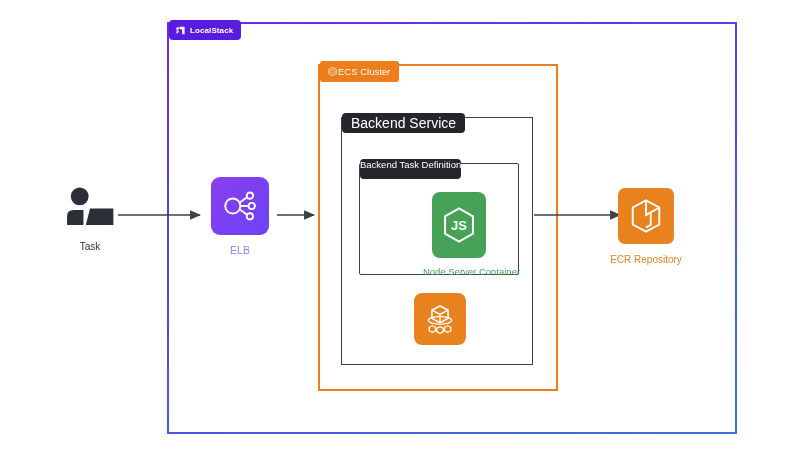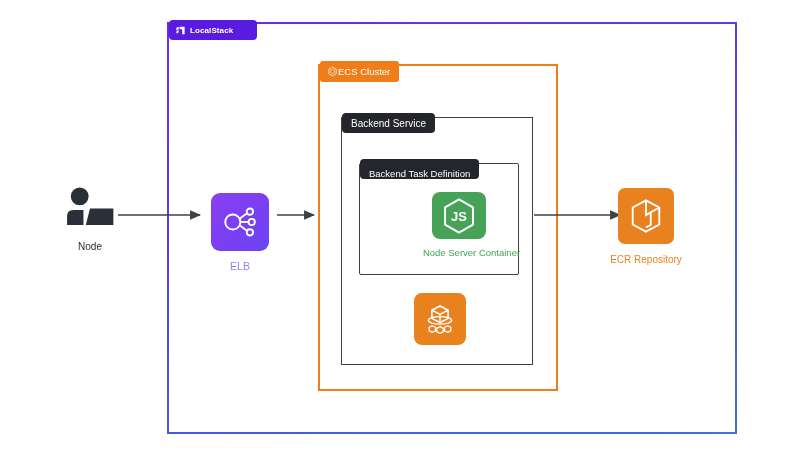--- a/index.html
+++ b/index.html
@@ -35,21 +35,21 @@
   }
 
   .localstack-badge {
     position: absolute;
     left: 169px;
     top: 20px;
     height: 20px;
     display: flex;
     align-items: center;
     gap: 4px;
-    padding: 0 24px 0 6px;
+    padding: 0 8px 0 6px;
     background: #5a1be0;
     border-radius: 4px;
     box-sizing: border-box;
   }
   .localstack-badge .ls-text {
     color: #ffffff;
     font-size: 8px;
     font-weight: bold;
     letter-spacing: 0.1px;
     white-space: nowrap;
@@ -104,21 +104,21 @@
     height: 20px;
     display: flex;
     align-items: center;
     padding: 0 9px;
     background: #24262c;
     border-radius: 4px;
     box-sizing: border-box;
   }
   .service-badge .svc-text {
     color: #ffffff;
-    font-size: 10px;
+    font-size: 14px;
     white-space: nowrap;
   }
 
   
   .task-box {
     position: absolute;
     left: 359px;
     top: 163px;
     width: 160px;
     height: 112px;
@@ -126,22 +126,22 @@
     border-radius: 2px;
     box-sizing: border-box;
     background: transparent;
   }
   .task-badge {
     position: absolute;
     left: 360px;
     top: 159px;
     height: 20px;
     display: flex;
-    align-items: flex-end;
-    padding: 0 9px;
+    align-items: flex-start;
+    padding: 0 0;
     background: #24262c;
     border-radius: 4px;
     box-sizing: border-box;
   }
   .task-badge .task-text {
     color: #ffffff;
     font-size: 9.5px;
     white-space: nowrap;
   }
 
@@ -157,33 +157,33 @@
     font-size: 10px;
     white-space: nowrap;
     text-align: center;
   }
 
   
   .user-node { left: 42px; top: 186px; width: 96px; }
   .user-node .node-label { color: #2b2f38; }
 
   
-  .elb-node { left: 207px; top: 193px; width: 66px; }
+  .elb-node { left: 207px; top: 177px; width: 66px; }
   .elb-icon {
     width: 58px; height: 58px;
     border-radius: 9px;
     background: linear-gradient(135deg, #8b3ff0 0%, #7c3ff2 45%, #6a45f5 100%);
     display: flex; align-items: center; justify-content: center;
   }
   .elb-node .node-label { color: #9b7ef0; font-size: 10.5px; }
 
   
   .js-node { left: 404px; top: 192px; width: 110px; }
   .js-icon {
-    width: 54px; height: 47px;
+    width: 54px; height: 66px;
     border-radius: 8px;
     background: #45a256;
     display: flex; align-items: center; justify-content: center;
   }
   .js-node .node-label { color: #45a256; font-size: 9.5px; margin-top: 8px; margin-left: 25px; }
 
   
   .ecsicon-node { left: 414px; top: 293px; width: 52px; }
   .ecsicon-icon {
     width: 52px; height: 52px;
@@ -264,21 +264,21 @@
   </svg>
 
   <div class="node user-node">
     <span style="display:flex;">
       <svg width="58" height="46" viewBox="0 0 62 48" aria-hidden="true">
         <circle cx="20" cy="10.5" r="9.5" fill="#2b2f38"></circle>
         <path d="M6.5 41 L6.5 31.5 Q6.5 25 13.5 25 L24 25 L24 41 Z" fill="#2b2f38"></path>
         <path d="M26.5 41 L31 23.5 L56 23.5 L56 41 Z" fill="#2b2f38"></path>
       </svg>
     </span>
-    <span class="node-label">Node</span>
+    <span class="node-label">Task</span>
   </div>
 
   <div class="node elb-node">
     <span class="elb-icon">
       <svg width="36" height="36" viewBox="0 0 40 40" aria-hidden="true">
         <circle cx="12" cy="20" r="8.4" fill="none" stroke="#ffffff" stroke-width="2.1"></circle>
         <circle cx="31" cy="8.5" r="3.5" fill="none" stroke="#ffffff" stroke-width="2.1"></circle>
         <circle cx="33" cy="20" r="3.5" fill="none" stroke="#ffffff" stroke-width="2.1"></circle>
         <circle cx="31" cy="31.5" r="3.5" fill="none" stroke="#ffffff" stroke-width="2.1"></circle>
         <line x1="19.5" y1="16.5" x2="27.8" y2="10.3" stroke="#ffffff" stroke-width="2.1"></line>

